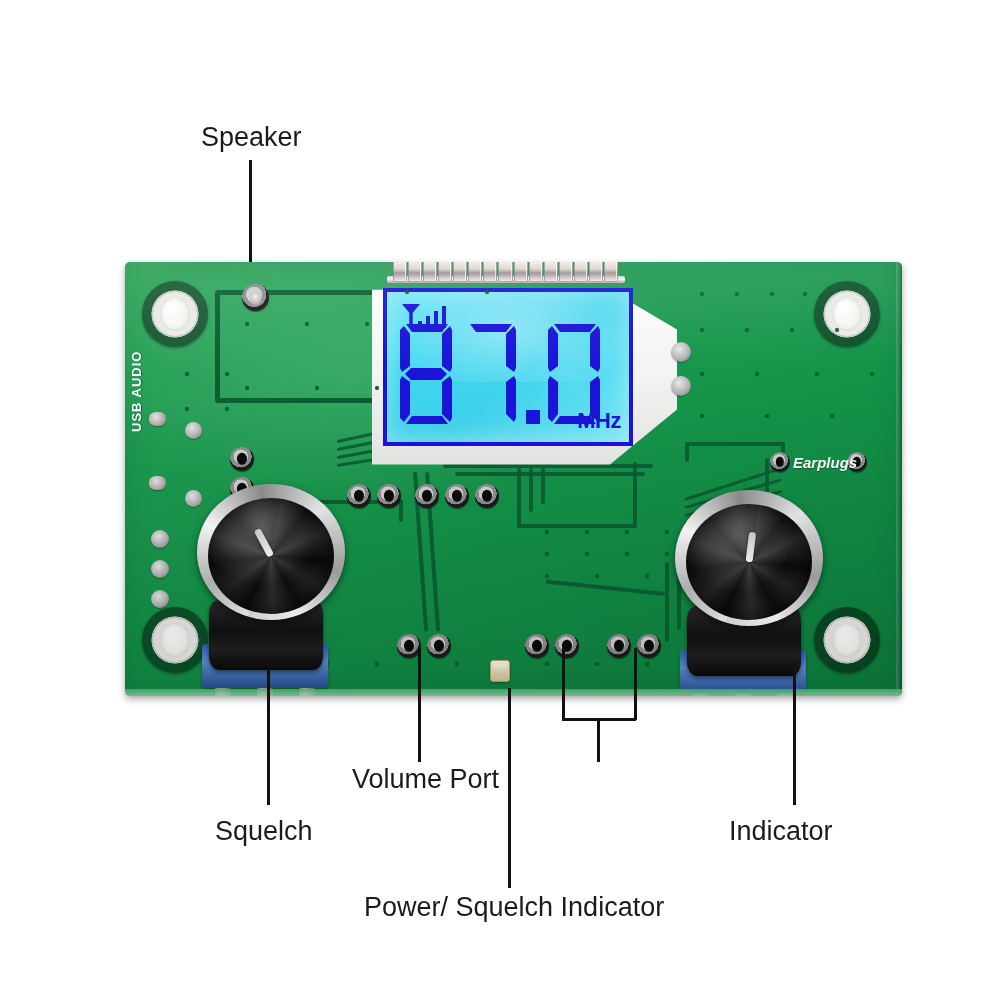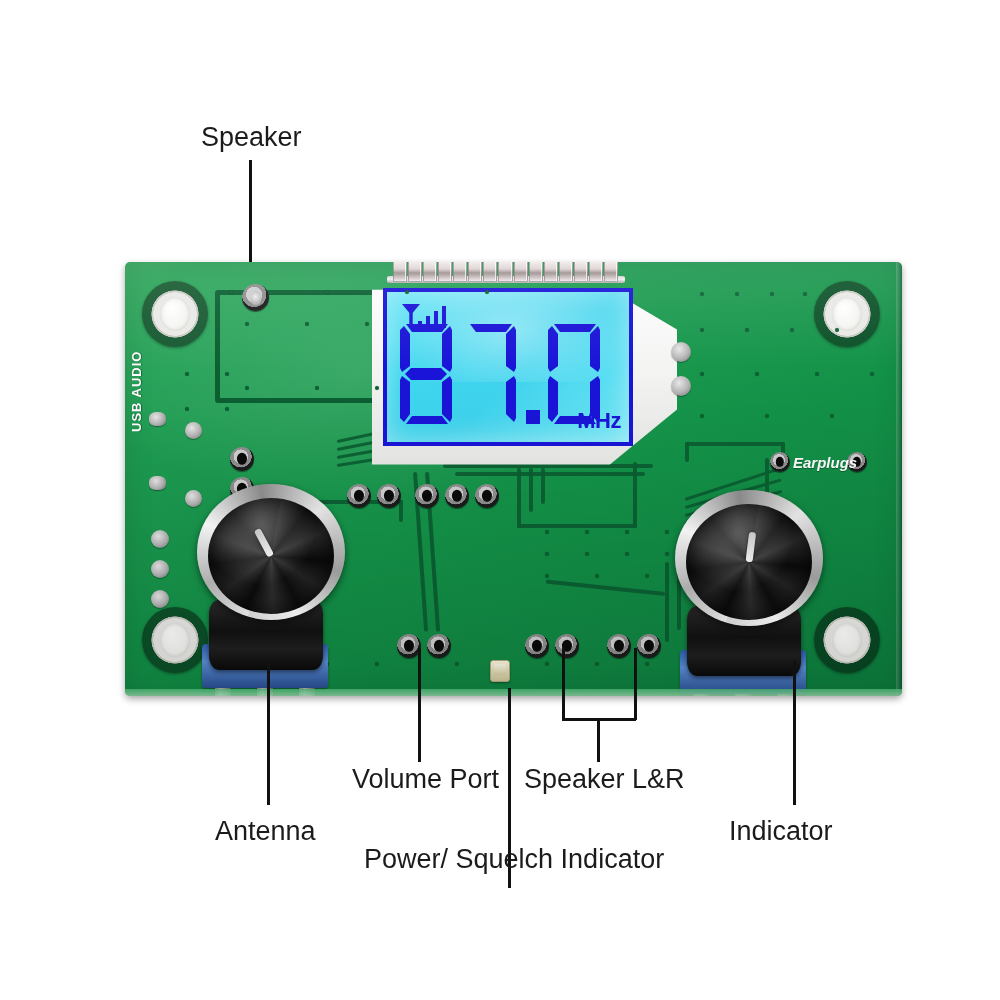--- a/index.html
+++ b/index.html
@@ -470,30 +470,29 @@
       <div class="knob-top">
         <div class="knob-mark" style="left:50%;top:50%;transform:translate(-50%,0) rotate(187deg);"></div>
       </div>
     </div>
 
     <div class="board-edge-r"></div>
     <div class="board-lip"></div>
   </div>
 
   <div class="lead lead-v" style="left:267px;top:660px;height:145px;"></div>
-  <div class="anno" style="left:215px;top:818px;">Antenna</div>
+  <div class="anno" style="left:215px;top:818px;">Squelch</div>
 
   <div class="lead lead-v" style="left:418px;top:648px;height:114px;"></div>
   <div class="anno" style="left:352px;top:766px;">Volume Port</div>
 
   <div class="lead lead-v" style="left:508px;top:688px;height:200px;"></div>
-  <div class="anno" style="left:364px;top:846px;">Power/ Squelch Indicator</div>
+  <div class="anno" style="left:364px;top:894px;">Power/ Squelch Indicator</div>
 
   <div class="lead lead-v" style="left:562px;top:648px;height:72px;"></div>
   <div class="lead lead-v" style="left:634px;top:648px;height:72px;"></div>
   <div class="lead lead-h" style="left:562px;top:718px;width:74px;"></div>
   <div class="lead lead-v" style="left:597px;top:718px;height:44px;"></div>
-  <div class="anno" style="left:524px;top:766px;">Speaker L&amp;R</div>
 
   <div class="lead lead-v" style="left:793px;top:660px;height:145px;"></div>
   <div class="anno" style="left:729px;top:818px;">Indicator</div>
 
 </div>
 
 </body></html>

